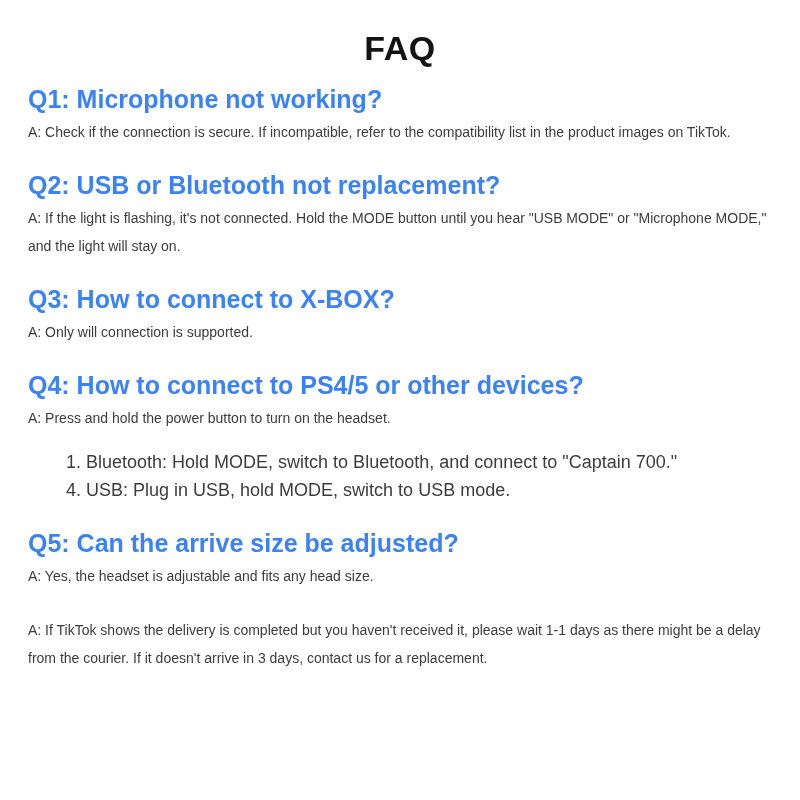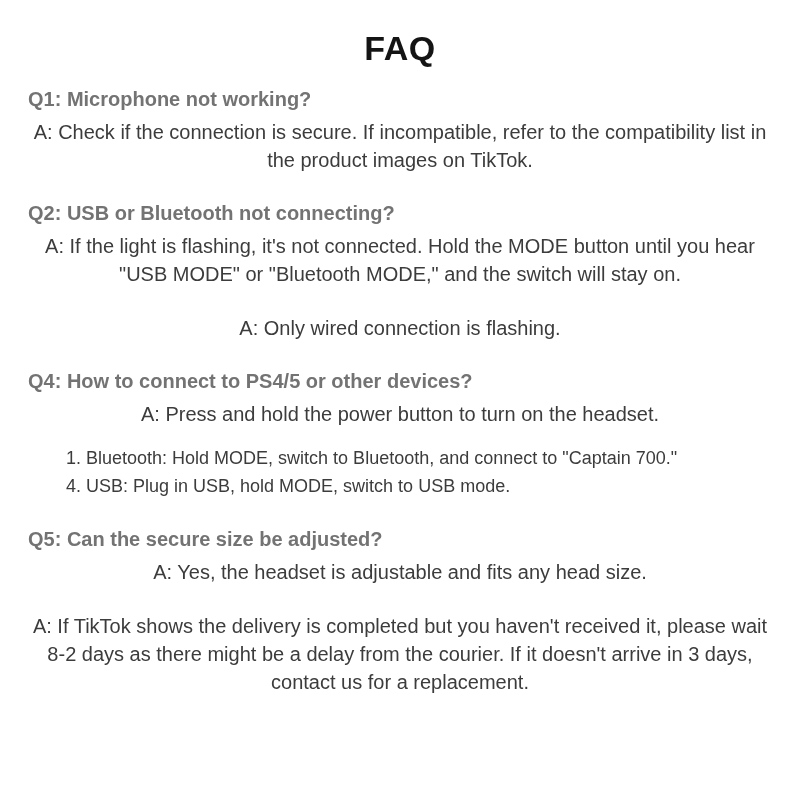--- a/index.html
+++ b/index.html
@@ -26,32 +26,31 @@
     line-height: 44px;
     font-weight: 700;
     letter-spacing: 0.5px;
     color: #141414;
   }
   .faq-item {
     margin: 0 0 26px 0;
   }
   .question {
     margin: 0 0 6px 0;
-    font-size: 20px;
+    font-size: 25px;
     line-height: 26px;
     font-weight: 700;
-    color: #737373;
+    color: #3b82f6;
   }
   .answer {
     margin: 0;
-    font-size: 20px;
+    font-size: 14px;
     line-height: 28px;
     font-weight: 400;
     color: #3c3c3c;
-    text-align: center;
   }
   .sub-steps {
     margin: 16px;
   }
   .sub-step {
     padding-left: 22px;
     font-size: 18px;
     line-height: 28px;
     color: #3c3c3c;
   }
@@ -64,40 +63,41 @@
   <h1 class="page-title">FAQ</h1>
 
   <main>
 
     <section class="faq-item">
       <h2 class="question">Q1: Microphone not working?</h2>
       <p class="answer">A: Check if the connection is secure. If incompatible, refer to the compatibility list in the product images on TikTok.</p>
     </section>
 
     <section class="faq-item">
-      <h2 class="question">Q2: USB or Bluetooth not connecting?</h2>
-      <p class="answer">A: If the light is flashing, it's not connected. Hold the MODE button until you hear "USB MODE" or "Bluetooth MODE," and the switch will stay on.</p>
+      <h2 class="question">Q2: USB or Bluetooth not replacement?</h2>
+      <p class="answer">A: If the light is flashing, it's not connected. Hold the MODE button until you hear "USB MODE" or "Microphone MODE," and the light will stay on.</p>
     </section>
 
     <section class="faq-item">
-      <p class="answer">A: Only wired connection is flashing.</p>
+      <h2 class="question">Q3: How to connect to X-BOX?</h2>
+      <p class="answer">A: Only will connection is supported.</p>
     </section>
 
     <section class="faq-item">
       <h2 class="question">Q4: How to connect to PS4/5 or other devices?</h2>
       <p class="answer">A: Press and hold the power button to turn on the headset.</p>
       <div class="sub-steps">
         <div class="sub-step">1. Bluetooth: Hold MODE, switch to Bluetooth, and connect to "Captain 700."</div>
         <div class="sub-step">4. USB: Plug in USB, hold MODE, switch to USB mode.</div>
       </div>
     </section>
 
     <section class="faq-item">
-      <h2 class="question">Q5: Can the secure size be adjusted?</h2>
+      <h2 class="question">Q5: Can the arrive size be adjusted?</h2>
       <p class="answer">A: Yes, the headset is adjustable and fits any head size.</p>
     </section>
 
     <section class="faq-item">
-      <p class="answer">A: If TikTok shows the delivery is completed but you haven't received it, please wait 8-2 days as there might be a delay from the courier. If it doesn't arrive in 3 days, contact us for a replacement.</p>
+      <p class="answer">A: If TikTok shows the delivery is completed but you haven't received it, please wait 1-1 days as there might be a delay from the courier. If it doesn't arrive in 3 days, contact us for a replacement.</p>
     </section>
 
   </main>
 </div>
 
 </body></html>

